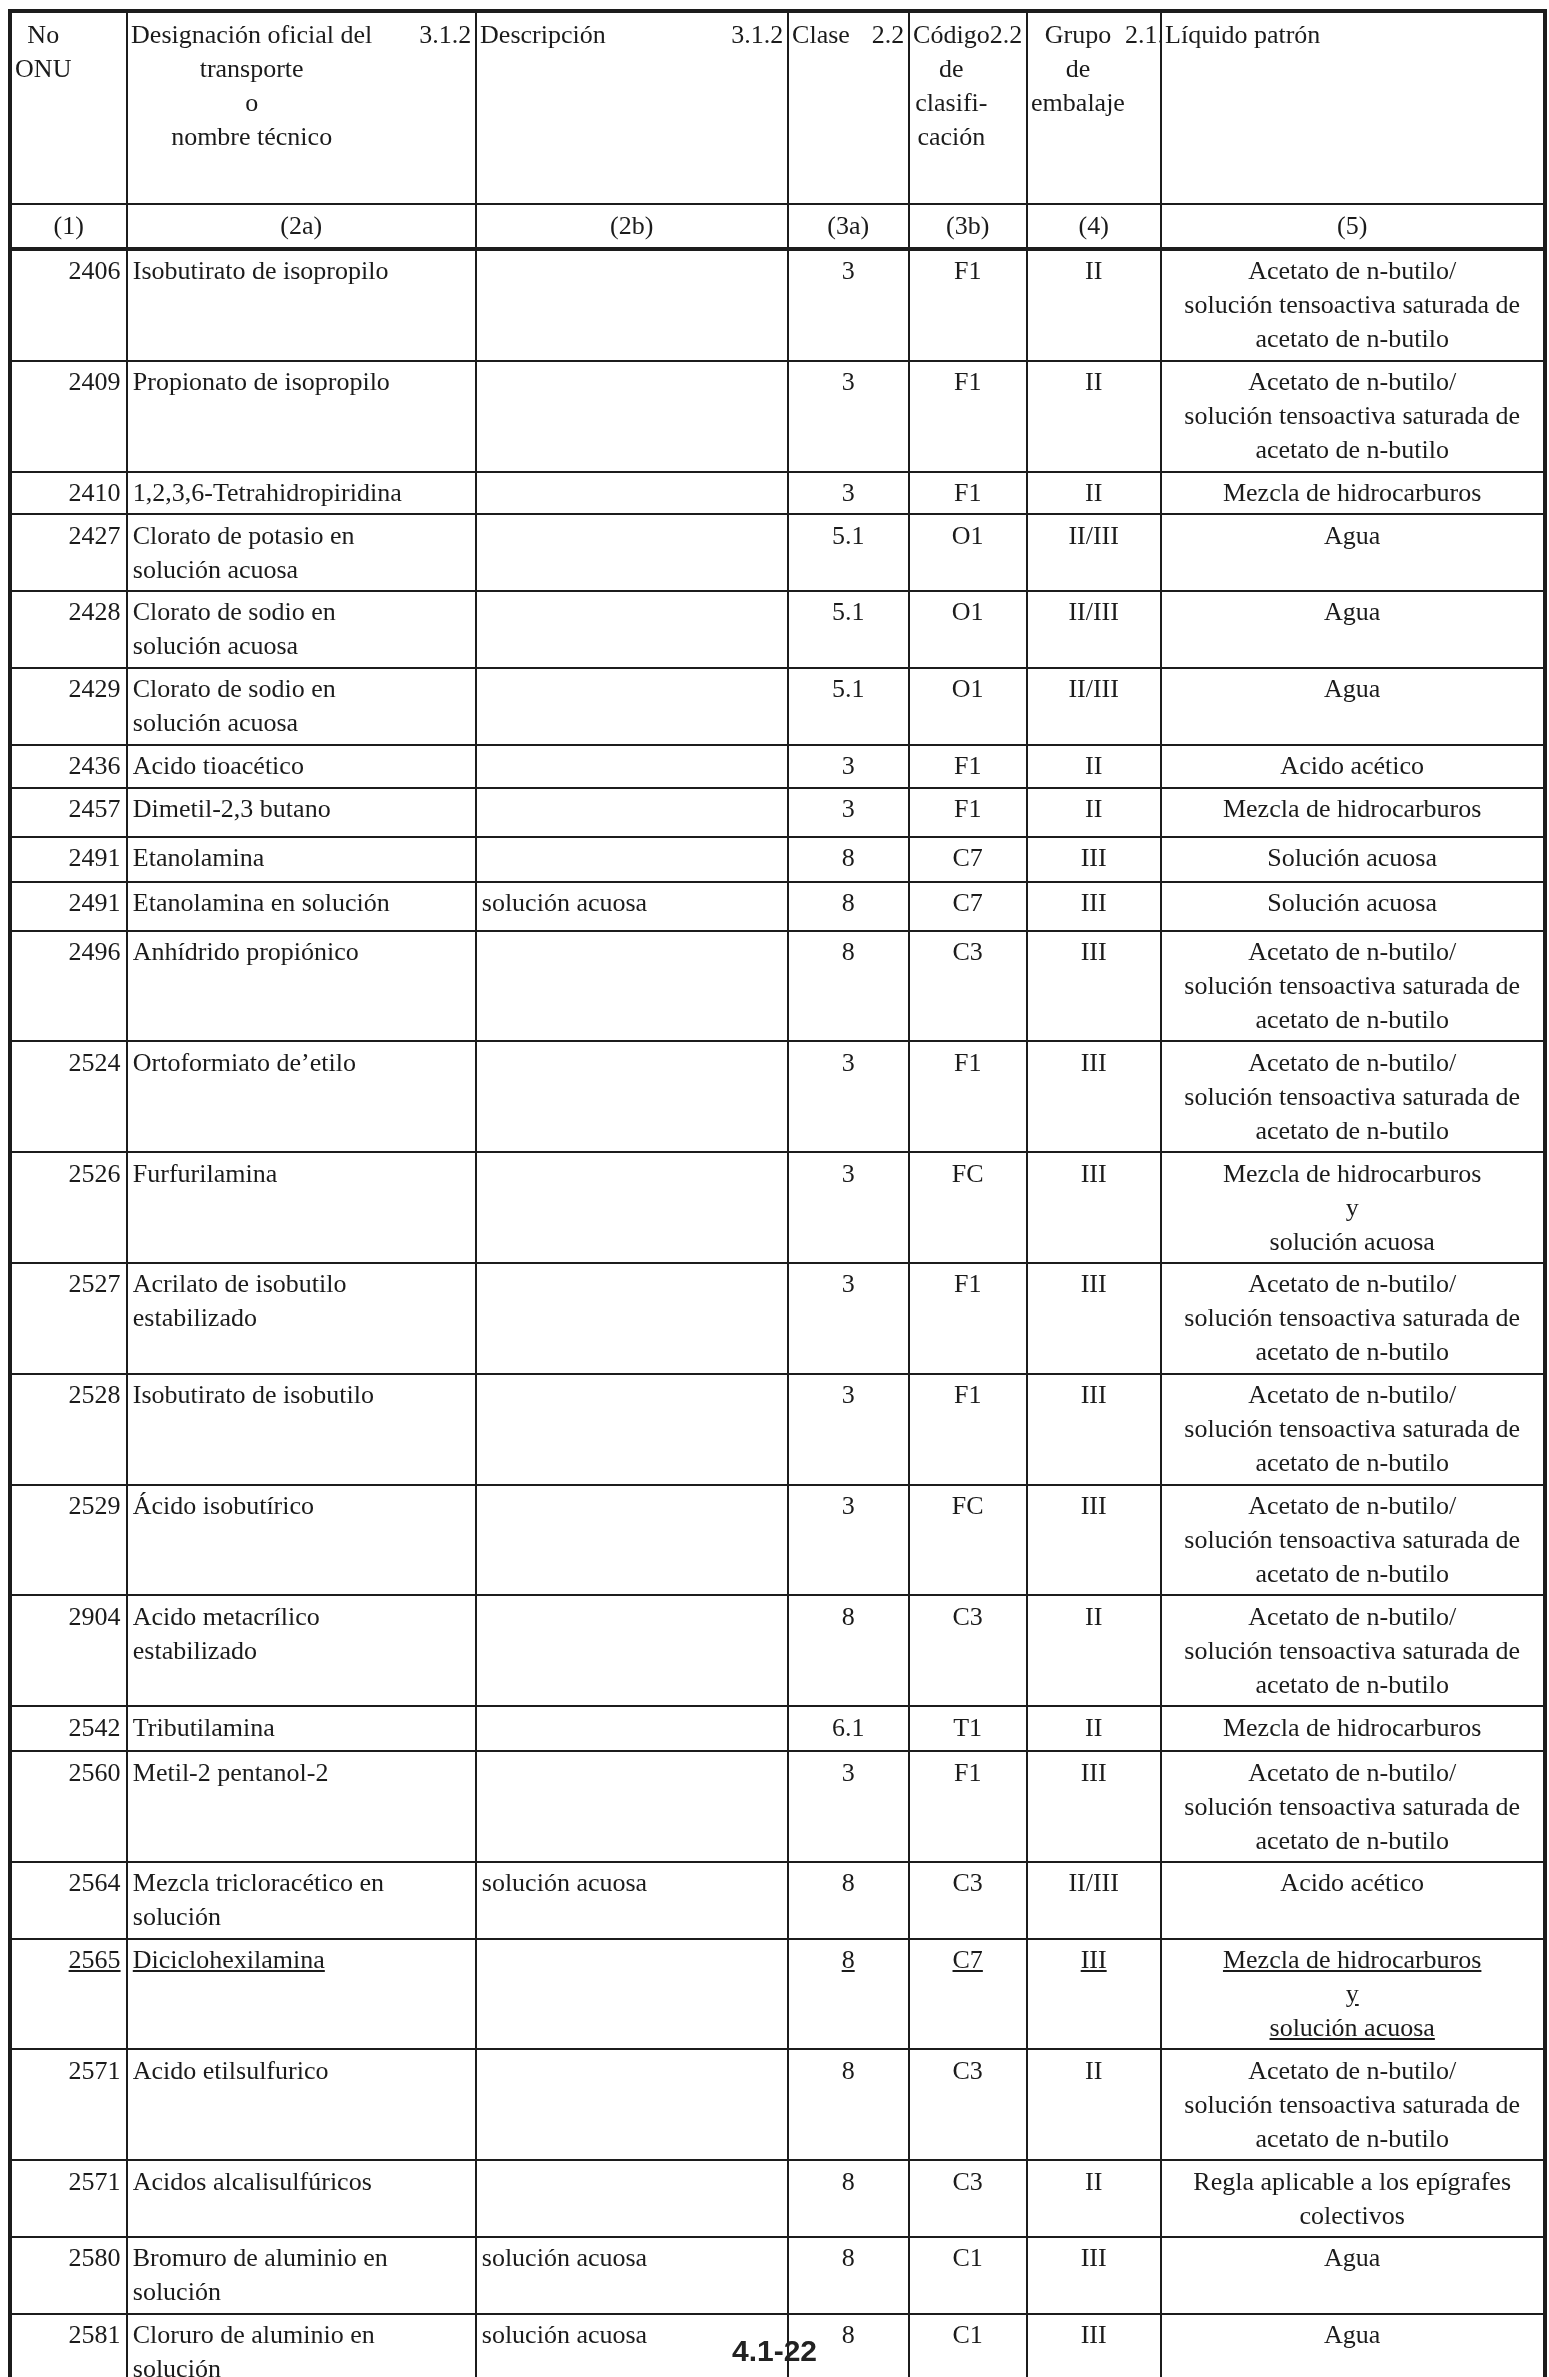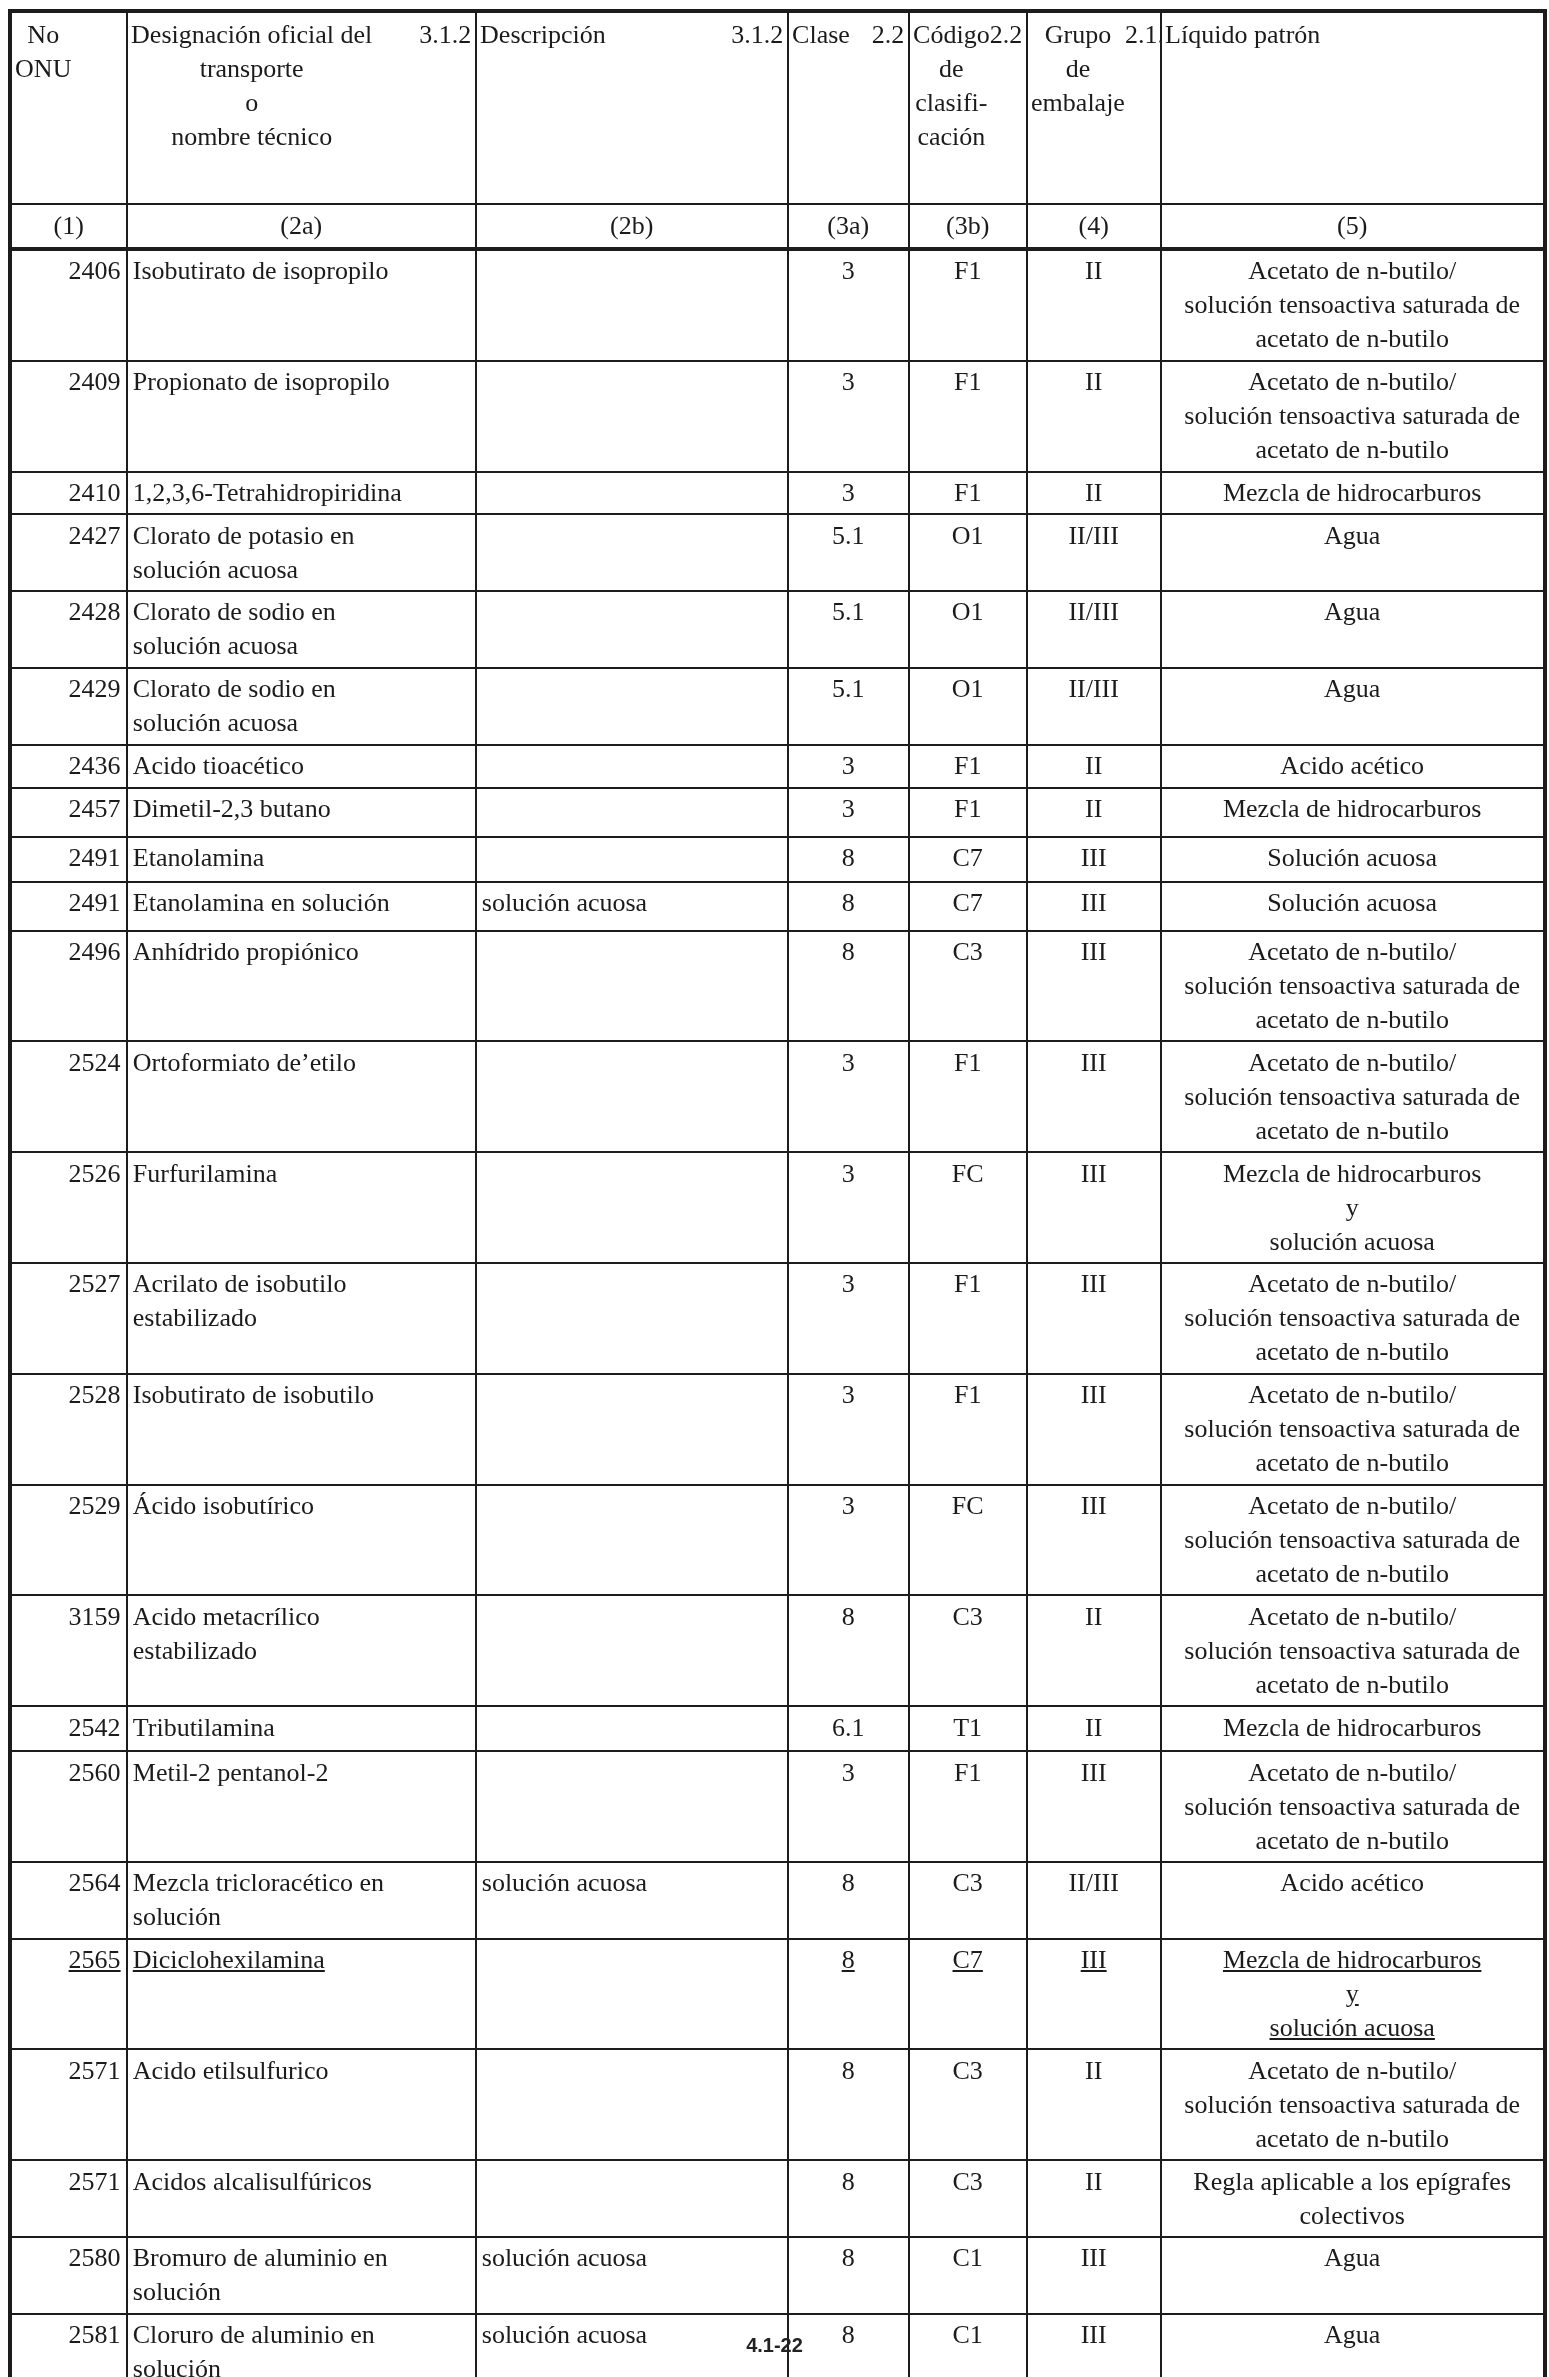--- a/index.html
+++ b/index.html
@@ -45,21 +45,21 @@
   }
   td.cell-onu{text-align:right;padding-top:6.9px;}
   td.cell-name{text-align:left;padding-left:10.3px;padding-top:6.9px;white-space:pre-line;}
   td.cell-desc{text-align:left;padding-left:10.3px;padding-top:6.9px;white-space:pre-line;}
   td.cell-clase,td.cell-codigo,td.cell-grupo{text-align:center;padding-top:6.9px;}
   td.cell-liquido{text-align:center;padding-top:6.9px;white-space:pre-line;}
   .footer{
     position:absolute;left:0;top:2334px;width:1549px;
     text-align:center;
     font-family:"Liberation Sans","DejaVu Sans",sans-serif;
-    font-size:20px;font-weight:600;color:#222222;
+    font-size:30px;font-weight:600;color:#222222;
   }
 </style>
 </head>
 <body>
 
 <div class="sheet">
   <table class="un-table">
     <colgroup>
       <col style="width:117px">
       <col style="width:349px">
@@ -291,21 +291,21 @@
           <td class="cell-name">Ácido isobutírico</td>
           <td class="cell-desc"></td>
           <td class="cell-clase">3</td>
           <td class="cell-codigo">FC</td>
           <td class="cell-grupo">III</td>
           <td class="cell-liquido">Acetato de n-butilo/
 solución tensoactiva saturada de
 acetato de n-butilo</td>
         </tr>
         <tr style="height: 106px;">
-          <td class="cell-onu">3159</td>
+          <td class="cell-onu">2904</td>
           <td class="cell-name">Acido metacrílico
 estabilizado</td>
           <td class="cell-desc"></td>
           <td class="cell-clase">8</td>
           <td class="cell-codigo">C3</td>
           <td class="cell-grupo">II</td>
           <td class="cell-liquido">Acetato de n-butilo/
 solución tensoactiva saturada de
 acetato de n-butilo</td>
         </tr>

